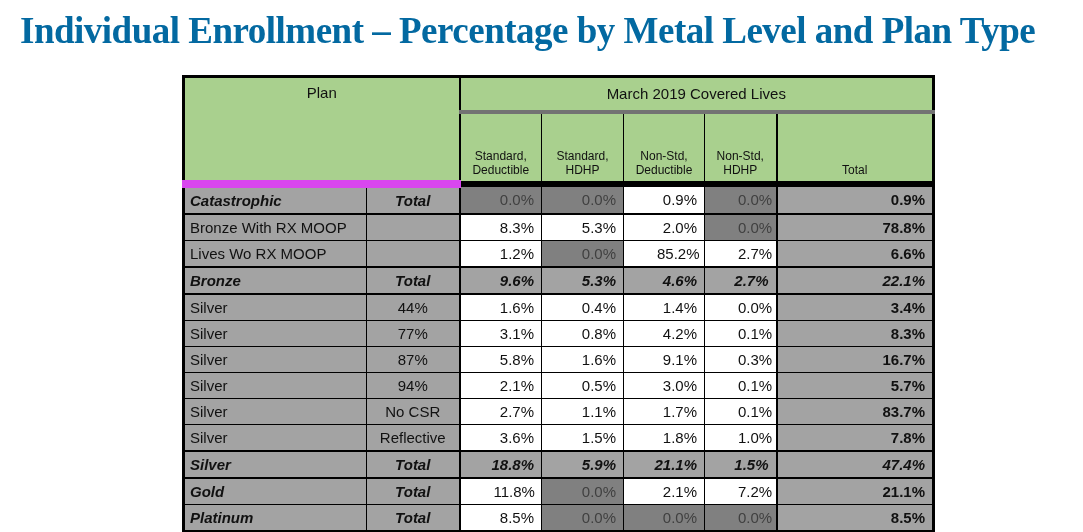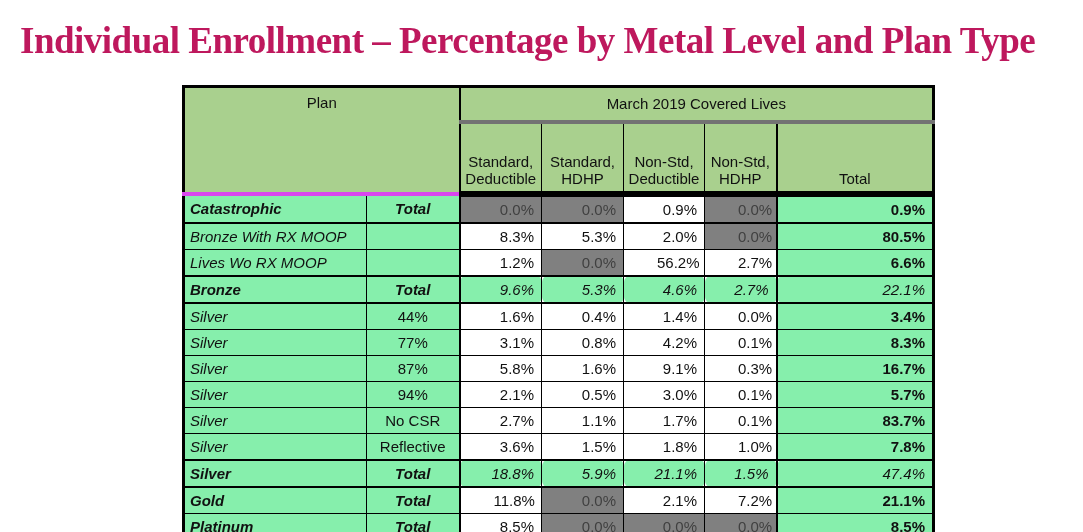--- a/index.html
+++ b/index.html
@@ -2,69 +2,69 @@
 <html><head>
 <meta charset="utf-8">
 <style>
   html,body{margin:0;padding:0;background:#fff;width:1083px;height:532px;overflow:hidden;}
   body{font-family:"Liberation Sans",sans-serif;color:#111;}
   .page-title{
     font-family:"Liberation Serif",serif;
     font-weight:bold;
     font-size:37px;
     letter-spacing:-0.5px;
-    color:#be185d;
-    margin:20px 0 0 20px;
+    color:#0369a1;
+    margin:10px 0 0 20px;
     line-height:1.15;
     white-space:nowrap;
   }
   .table-wrap{margin:22px 0 0 182px;}
   table.enroll{
     border-collapse:collapse;
     table-layout:fixed;
     width:750px;
     border:3px solid #000;
   }
   th,td{
     border:1px solid #000;
     font-size:15px;
     overflow:hidden;
     white-space:nowrap;
   }
   th{font-weight:normal;background:#A9D08E;}
   .th-plan{
     border-right:2px solid #000;
-    border-bottom:4px solid #d946ef;
+    border-bottom:8px solid #d946ef;
     vertical-align:top;
     padding-top:6px;
     text-align:center;
   }
   .th-group{height:30px;text-align:center;border-bottom:4px solid #737373;}
   .th-sub{
     height:62px;
     vertical-align:bottom;
     text-align:center;
     padding-bottom:4px;
-    font-size:15px;
+    font-size:12px;
     white-space:pre-line;
     border-bottom:6px solid #000000;
   }
   .th-sub-total{border-left:2px solid #000;}
   td{height:25px;padding:0;}
-  .c-plan{text-align:left;padding-left:5px;border-right:1px solid #000;font-style:italic;}
+  .c-plan{text-align:left;padding-left:5px;border-right:1px solid #000;}
   .c-sub{text-align:center;border-right:2px solid #000;}
   .c-val{text-align:right;padding-right:7px;border-right:1px solid #000;}
   .c-lastval{border-right:2px solid #000;}
   .c-total{text-align:right;padding-right:7px;}
-  .bg-green{background:#86efac;margin-top:23px;}
+  .bg-green{background:#a3a3a3;margin-top:23px;}
   .bg-white{background:#ffffff;}
   .bg-gray{background:#808080;color:#404040;}
   .v-normal{font-weight:normal;padding-left:33px;}
   .v-bold{font-weight:bold;}
-  .v-bolditalic{font-weight:normal;font-style:italic;border-radius:6px;}
+  .v-bolditalic{font-weight:bold;font-style:italic;}
   .bolditalic{font-weight:bold;font-style:italic;}
   tr.bt-thick td{border-top-width:2px;}
   tr.bt-thin td{border-top-width:1px;}
 </style>
 </head>
 <body>
 
 <h1 class="page-title">Individual Enrollment – Percentage by Metal Level and Plan Type</h1>
 
 <div class="table-wrap">
@@ -105,28 +105,28 @@
           <td class="c-val c-lastval bg-gray v-normal">0.0%</td>
           <td class="c-total bg-green v-bold">0.9%</td>
         </tr>
         <tr class="bt-thick">
           <td class="c-plan bg-green">Bronze With RX MOOP</td>
           <td class="c-sub bg-green"></td>
           <td class="c-val bg-white v-normal">8.3%</td>
           <td class="c-val bg-white v-normal">5.3%</td>
           <td class="c-val bg-white v-normal">2.0%</td>
           <td class="c-val c-lastval bg-gray v-normal">0.0%</td>
-          <td class="c-total bg-green v-bold">80.5%</td>
+          <td class="c-total bg-green v-bold">78.8%</td>
         </tr>
         <tr class="bt-thin">
           <td class="c-plan bg-green">Lives Wo RX MOOP</td>
           <td class="c-sub bg-green"></td>
           <td class="c-val bg-white v-normal">1.2%</td>
           <td class="c-val bg-gray v-normal">0.0%</td>
-          <td class="c-val bg-white v-normal">56.2%</td>
+          <td class="c-val bg-white v-normal">85.2%</td>
           <td class="c-val c-lastval bg-white v-normal">2.7%</td>
           <td class="c-total bg-green v-bold">6.6%</td>
         </tr>
         <tr class="bt-thick">
           <td class="c-plan bg-green bolditalic">Bronze</td>
           <td class="c-sub bg-green bolditalic">Total</td>
           <td class="c-val bg-green v-bolditalic">9.6%</td>
           <td class="c-val bg-green v-bolditalic">5.3%</td>
           <td class="c-val bg-green v-bolditalic">4.6%</td>
           <td class="c-val c-lastval bg-green v-bolditalic">2.7%</td>

